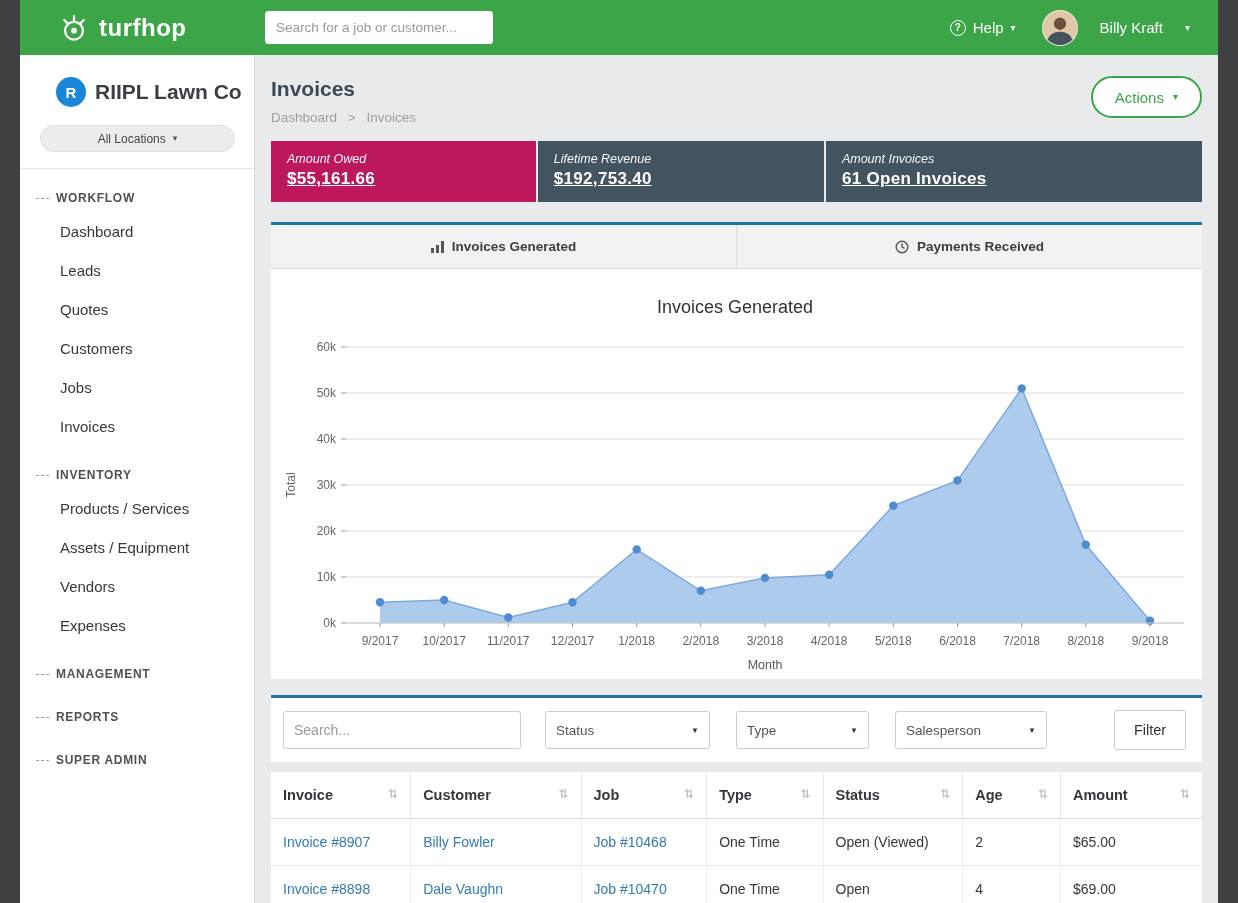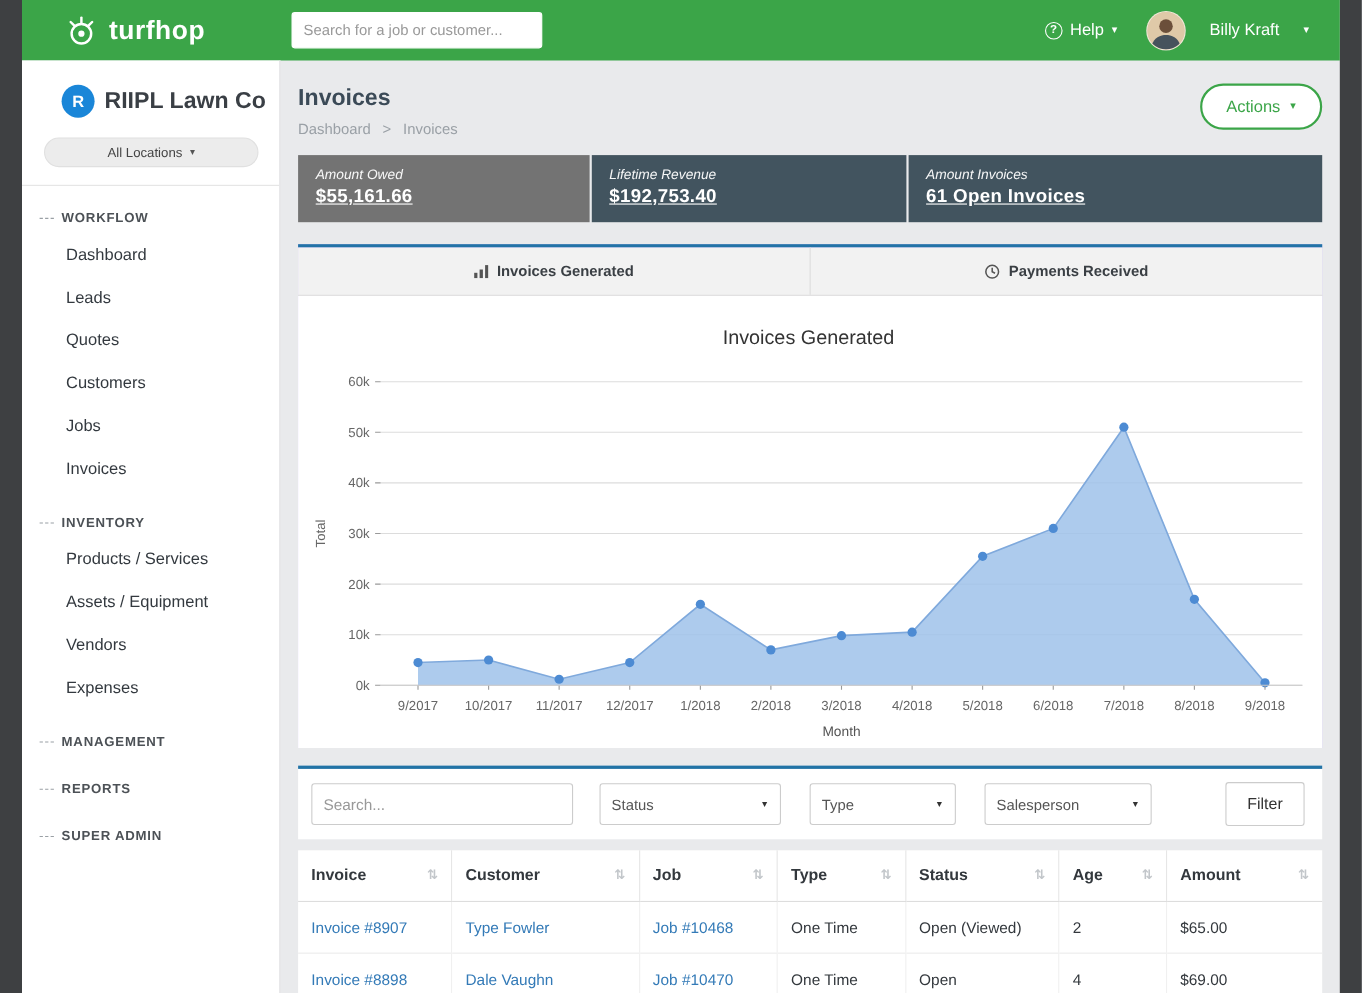--- a/index.html
+++ b/index.html
@@ -176,21 +176,21 @@
             <span data-name="breadcrumb-invoices">Invoices</span>
           </div>
         </div>
         <button class="actions-btn" data-name="actions-button">
           <span data-name="actions-button-label">Actions</span>
           <span class="caret" data-name="chevron-down-icon">▾</span>
         </button>
       </div>
 
       <div class="stats" id="stats" data-name="stats-row">
-          <div class="stat-card" data-name="stat-card-amount-owed" style="background:#737373">
+          <div class="stat-card" data-name="stat-card-amount-owed" style="background:#be185d">
             <div class="stat-label" data-name="stat-label">Amount Owed</div>
             <div class="stat-value" data-name="stat-value">$55,161.66</div>
           </div>
           <div class="stat-card" data-name="stat-card-lifetime-revenue" style="background:#42545f">
             <div class="stat-label" data-name="stat-label">Lifetime Revenue</div>
             <div class="stat-value" data-name="stat-value">$192,753.40</div>
           </div>
           <div class="stat-card" data-name="stat-card-amount-invoices" style="background:#42545f">
             <div class="stat-label" data-name="stat-label">Amount Invoices</div>
             <div class="stat-value" data-name="stat-value">61 Open Invoices</div>
@@ -322,21 +322,21 @@
                 <th data-name="column-header-job"><span>Job</span><span class="sort-icon" data-name="sort-icon">⇅</span></th>
                 <th data-name="column-header-type"><span>Type</span><span class="sort-icon" data-name="sort-icon">⇅</span></th>
                 <th data-name="column-header-status"><span>Status</span><span class="sort-icon" data-name="sort-icon">⇅</span></th>
                 <th data-name="column-header-age"><span>Age</span><span class="sort-icon" data-name="sort-icon">⇅</span></th>
                 <th data-name="column-header-amount"><span>Amount</span><span class="sort-icon" data-name="sort-icon">⇅</span></th>
               </tr>
             </thead>
           <tbody id="tbody">
               <tr data-name="table-row">
                 <td><a data-name="invoice-link">Invoice #8907</a></td>
-                <td><a data-name="customer-link">Type Fowler</a></td>
+                <td><a data-name="customer-link">Billy Fowler</a></td>
                 <td><a data-name="job-link">Job #10468</a></td>
                 <td data-name="type-cell">One Time</td>
                 <td data-name="status-cell">Open (Viewed)</td>
                 <td data-name="age-cell">2</td>
                 <td data-name="amount-cell">$65.00</td>
               </tr>
               <tr data-name="table-row">
                 <td><a data-name="invoice-link">Invoice #8898</a></td>
                 <td><a data-name="customer-link">Dale Vaughn</a></td>
                 <td><a data-name="job-link">Job #10470</a></td>

